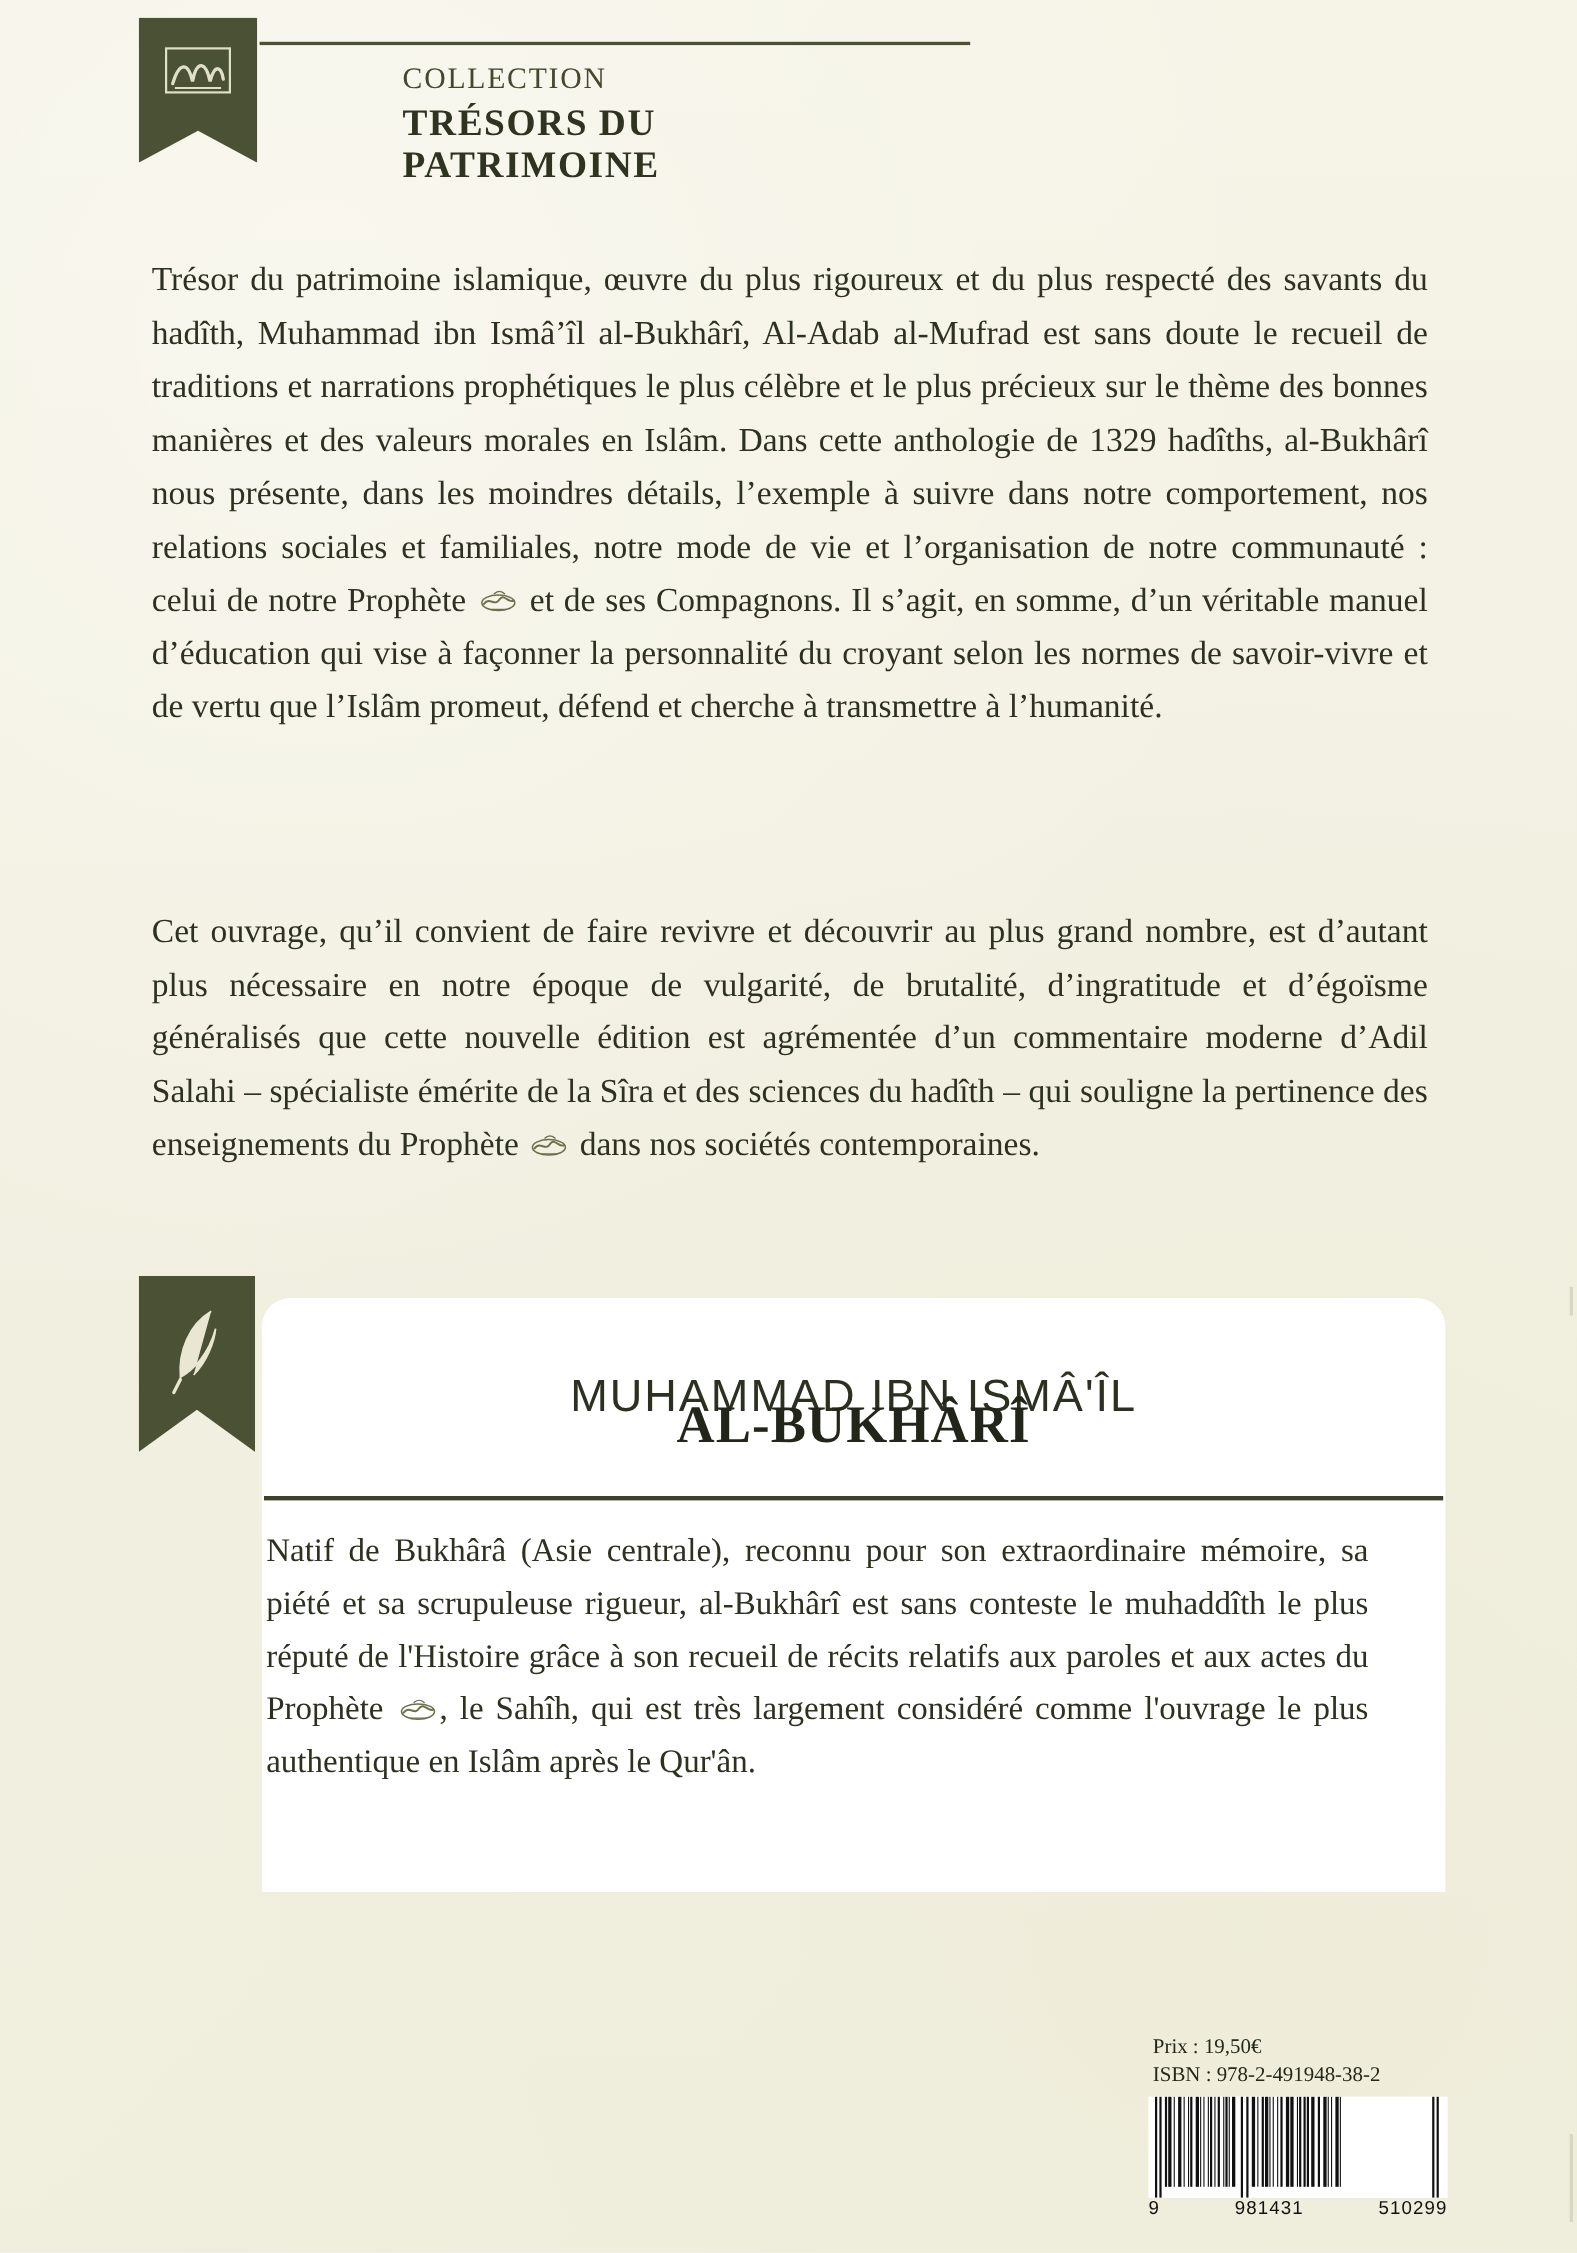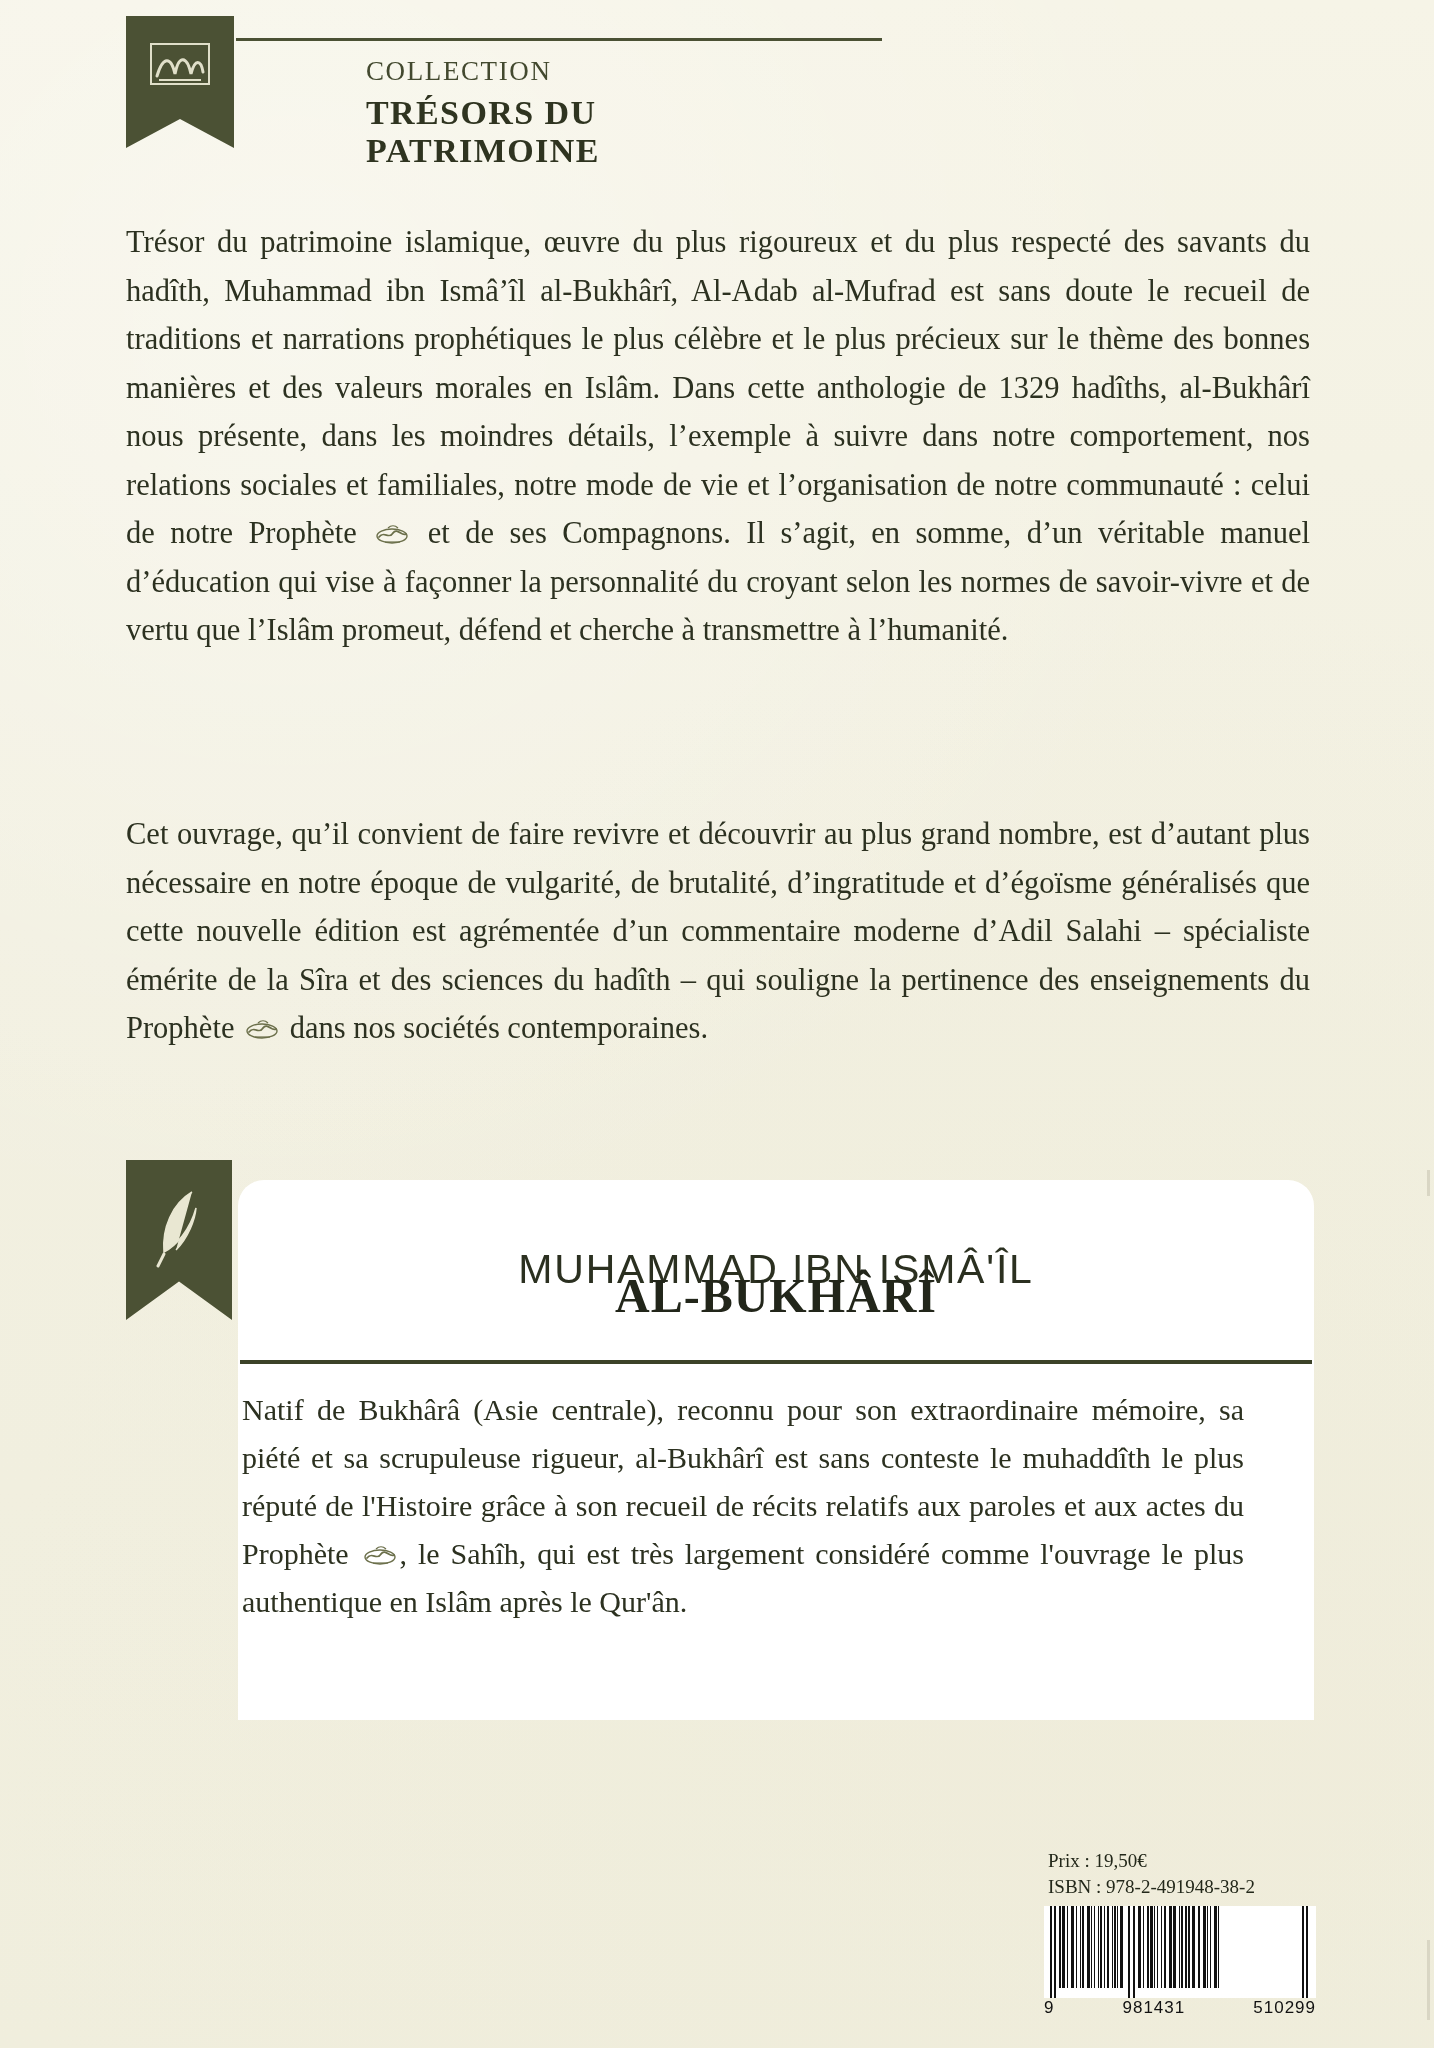--- a/index.html
+++ b/index.html
@@ -94,21 +94,21 @@
     left: 126px;
     width: 1184px;
     font-size: 30.5px;
     line-height: 48.5px;
     text-align: justify;
     color: #2c3120;
     font-family: "Liberation Serif", serif;
   }
   .blurb.p1 { top: 218px; }
   .blurb.p2 { top: 810px; }
-  .blurb p { margin: 0; }
+  .blurb p { margin: 12px; }
 
   .sw {
     display: inline-block;
     width: 34px;
     height: 22px;
     vertical-align: -3px;
     margin: 0 3px;
     position: relative;
   }
   .sw svg { display: block; }

